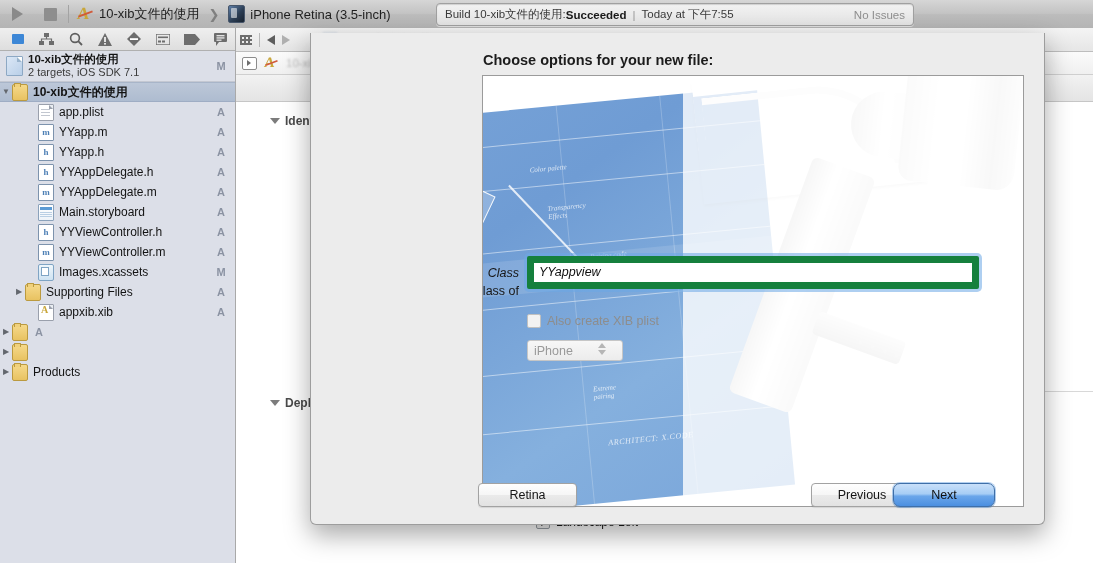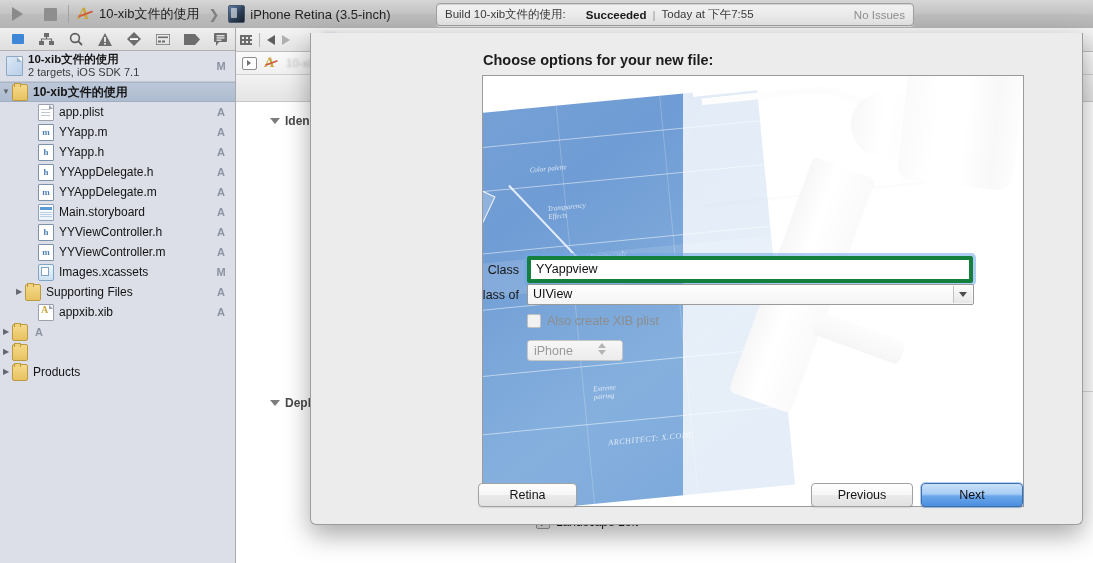--- a/index.html
+++ b/index.html
@@ -128,21 +128,21 @@
   .bg-line{display:flex;align-items:center;gap:6px;height:19px;}
   .cbx{width:12px;height:12px;border:1px solid #9aa0a6;border-radius:2px;
     background:linear-gradient(to bottom,#ffffff,#f0f0f0);position:relative;flex:none;}
   .cbx.on:after{content:"";position:absolute;left:3px;top:-1px;width:4px;height:8px;
     border:solid #2a2a2a;border-width:0 2px 2px 0;transform:rotate(42deg);}
   .bg-strip{position:absolute;left:236px;top:363px;width:857px;height:1px;background:#d8d8d8;}
   
   .sheet{
     position:absolute;left:310px;top:33px;width:733px;height:491px;background:#ececec;
     border:1px solid #9d9d9d;border-top:none;border-radius:0 0 6px 6px;
-    box-shadow:0 10px 26px rgba(0,0,0,.34);overflow:hidden;padding-left:38px;
+    box-shadow:0 10px 26px rgba(0,0,0,.34);overflow:hidden;
   }
   .sheet-title{position:absolute;left:172px;top:19px;font-size:14.5px;font-weight:bold;color:#1c1c1c;}
   .artwell{
     position:absolute;left:171px;top:42px;width:540px;height:430px;background:#ffffff;
     border:1px solid #9b9b9b;overflow:hidden;
   }
   
   .bp{position:absolute;left:-176px;top:32px;width:470px;height:400px;
     background:linear-gradient(150deg,#79a4d8 0%,#6f9cd4 35%,#85b0de 70%,#7aa6da 100%);
     transform:rotate(-5.5deg);}
@@ -190,21 +190,21 @@
   }
   .gripband{position:absolute;left:330px;top:250px;width:92px;height:24px;
     background:linear-gradient(to bottom,#f3f3f3,#d0d0d0);transform:rotate(20deg);border-radius:4px;}
   
   .overlay{position:absolute;left:200px;top:0;right:0;bottom:0;background:rgba(255,255,255,.80);}
   
   .form{position:absolute;left:0;top:0;width:100%;height:100%;}
   .frow{position:absolute;display:flex;align-items:center;}
   .flabel{font-size:12.5px;color:#171717;text-align:right;width:86px;margin-right:8px;}
   .finput{
-    width:428px;height:19px;background:#ffffff;border:4px solid #15803d;border-radius:2px;
+    width:428px;height:19px;background:#ffffff;border:7px solid #15803d;border-radius:2px;
     font-size:12.5px;color:#101010;padding:0 5px;line-height:19px;
     box-shadow:0 0 0 3px rgba(108,168,230,.55);
   }
   .fselect{
     width:418px;height:19px;background:linear-gradient(to bottom,#ffffff,#f4f4f4);
     border:1px solid #9a9a9a;border-radius:2px;font-size:12.5px;color:#101010;
     padding:0 22px 0 5px;line-height:19px;position:relative;
   }
   .fselect .arrowbox{
     position:absolute;right:1px;top:1px;width:18px;height:17px;
@@ -254,21 +254,21 @@
     <span class="ico-proj"></span>
     <span>10-xib文件的使用</span>
     <span class="chev">❯</span>
     <span class="ico-dev"></span>
     <span>iPhone Retina (3.5-inch)</span>
   </div>
 </div>
 
 <div class="statusbar">
   <span>Build 10-xib文件的使用:</span>
-  <span class="st-bold" style="margin-left:20px">Succeeded</span>
+  <span class="st-bold" style="margin-left:0">Succeeded</span>
   <span class="st-div">|</span>
   <span>Today at 下午7:55</span>
   <span class="st-right">No Issues</span>
 </div>
 
 <div class="navigator">
 
   <div class="nav-filterbar">
     <div class="nf">
       <svg width="12" height="12">
@@ -530,32 +530,26 @@
     <div class="claw2"></div>
     <div class="hammer-neck"></div>
     <div class="hammer-head"></div>
     <div class="handle"></div>
     <div class="gripband"></div>
     <div class="grip"></div>
 
     <div class="overlay"></div>
 
     <div class="form">
-      <div class="frow" style="left:-50px;top:180px;">
+      <div class="frow" style="left:-50px;top:180px;font-style:italic;">
         <div class="flabel">Class</div>
         <div class="finput" placeholder="">YYappview</div>
       </div>
       <div class="frow" style="left:-50px;top:208px;">
         <div class="flabel">Subclass of</div>
-        <div class="fselect">
-          <span>UIView</span>
-          <span class="arrowbox">
-              <i class="dn"></i>
-            </span>
-        </div>
       </div>
       <div class="frow" style="left:44px;top:238px;">
         <div class="fcheck">
           <span class="cbx-dis"></span>
           <span>Also create XIB plist</span>
         </div>
       </div>
       <div class="frow" style="left:44px;top:264px;">
         <div class="stepbox">
           <span>iPhone</span>
@@ -563,14 +557,14 @@
               <i class="up"></i>
               <i class="dn2"></i>
             </span>
         </div>
       </div>
     </div>
   </div>
 
   <div class="btn" style="position:absolute;left:167px;top:450px;width:97px;">Retina</div>
   <div class="btn" style="position:absolute;left:500px;top:450px;width:100px;">Previous</div>
-  <div class="btn primary" style="position:absolute;left:610px;top:450px;width:100px;">Next</div>
+  <div class="btn primary" style="position:absolute;left:582px;top:450px;width:100px;border-radius:7px;">Next</div>
 </div>
 
 </body></html>

